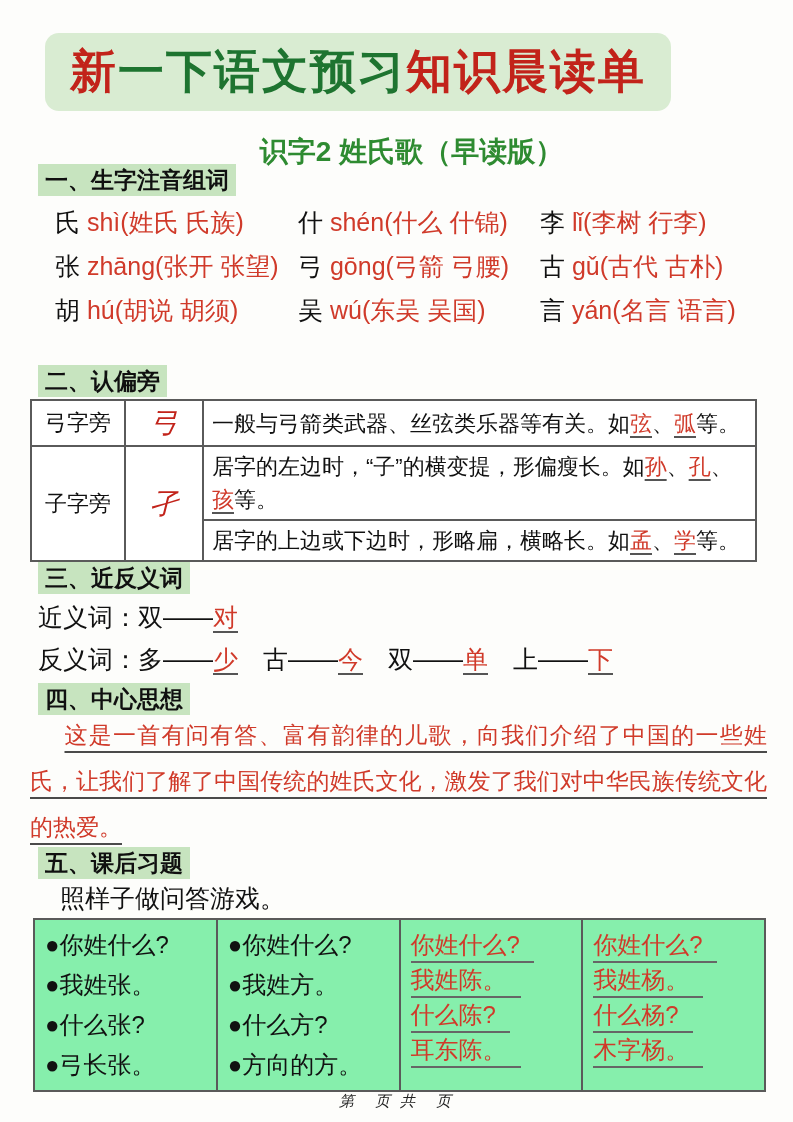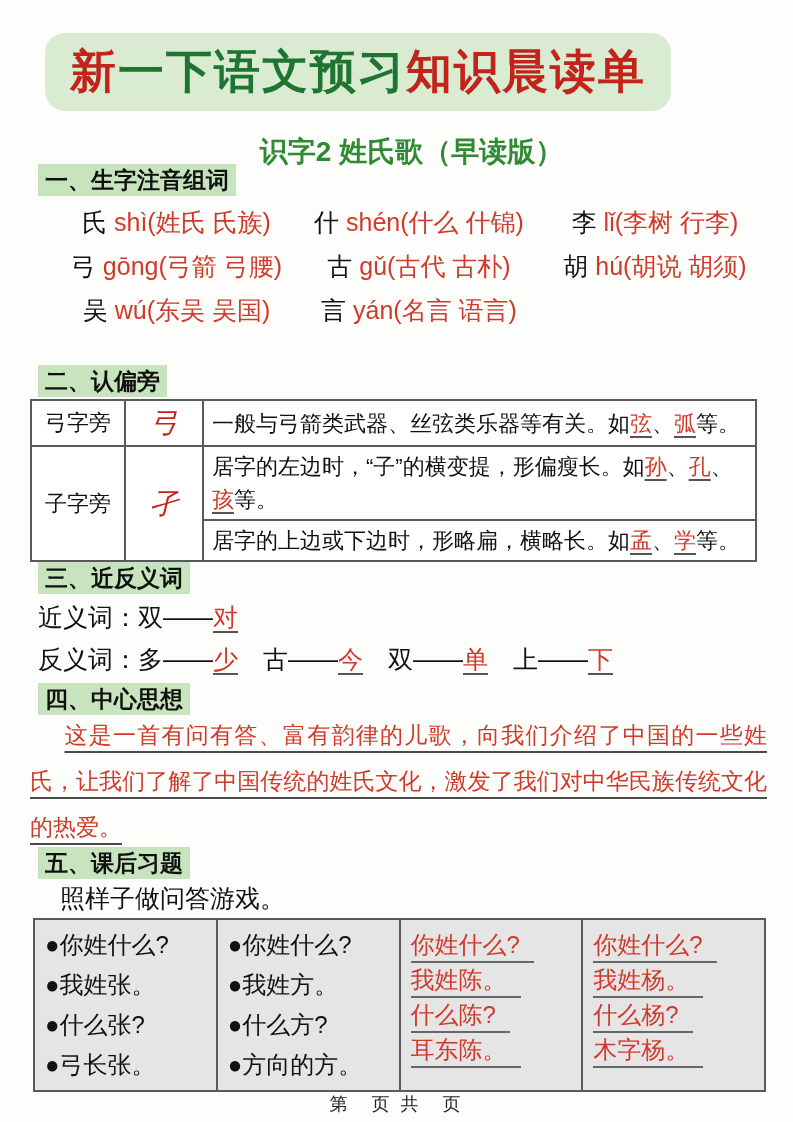--- a/index.html
+++ b/index.html
@@ -3,36 +3,36 @@
 <meta charset="utf-8">
 <style>
   * { box-sizing: border-box; }
   html,body { margin:0; padding:0; background:#ffffff; }
   .page {
     position:relative; width:793px; height:1122px; background:#fdfdfb;
     font-family:"Liberation Sans", sans-serif; color:#111; overflow:hidden;
   }
   .banner {
     position:absolute; top:33px; left:45px; width:626px; height:78px;
-    background:#d9ecd2; border-radius:20px;
+    background:#d9ecd2; border-radius:14px;
     display:flex; align-items:center; justify-content:center;
   }
   .title { margin:0; font-size:46px; font-weight:bold; letter-spacing:2px; white-space:nowrap; }
   .title .tr { color:#c2231a; }
   .title .tg { color:#1e7430; }
   .subtitle {
     position:absolute; top:118px; left:0; width:100%; margin:15px;
     text-align:center; font-size:28px; font-weight:bold; color:#2e8b31;
   }
   .sec-h { position:absolute; left:38px; }
   .hl { background:#c7e4bf; font-size:23px; font-weight:bold; padding:3px 7px; color:#101010; }
   .words {
     position:absolute; top:200px; left:55px; width:715px;
     display:grid; grid-template-columns:243px 242px auto;
-    font-size:25px; line-height:44px; white-space:nowrap;text-align:center;
+    font-size:25px; line-height:44px; white-space:nowrap;
   }
   .r  { color:#d03a2a; }
   .blk{ color:#111; }
   .ru { color:#d03a2a; text-decoration:underline; text-decoration-color:#555; text-underline-offset:5px; }
   .radical-table {
     position:absolute; top:399px; left:30px; width:727px;
     border-collapse:collapse; font-size:22px; background:#fff;
   }
   .radical-table td { border:2px solid #5a5a5a; padding:3px 8px; }
   .radical-table .c1 { width:94px; text-align:center; font-size:22px; }
@@ -42,32 +42,32 @@
   .line3 { position:absolute; left:38px; font-size:25px; white-space:nowrap; }
   .center-idea {
     position:absolute; top:712px; left:30px; width:737px; margin:0;
     font-size:23px; line-height:46px; text-indent:1.5em; text-align:justify;
     color:#d03a2a; text-decoration:underline; text-decoration-color:#4a4a4a;
     text-underline-offset:8px;
   }
   .prompt { position:absolute; top:882px; left:60px; font-size:25px; }
   .qa-table {
     position:absolute; top:918px; left:33px; width:733px;
-    border-collapse:collapse; table-layout:fixed; background:#e5e5e5;
+    border-collapse:collapse; table-layout:fixed; background:#86efac;
   }
   .qa-table td { border:2px solid #5a5a5a; vertical-align:top; padding:10px 10px 0; height:164px; }
   .qa-line { font-size:24px; color:#111; margin-bottom:11px; line-height:29px; white-space:nowrap; }
   .qa-line-red {
     font-size:24px; color:#d03a2a; margin-bottom:2px; line-height:29px;
     width:fit-content; max-width:100%; border-bottom:2px solid #666;
     padding:0 14px 2px 0; white-space:nowrap;
   }
   .footer {
     position:absolute; top:1092px; left:0; width:100%;
-    text-align:center; font-size:18px; letter-spacing:3px; color:#222;
+    text-align:center; font-size:15px; letter-spacing:3px; color:#222;font-style:italic;
   }
 </style>
 </head>
 <body>
 
 <div class="page">
 
   <div class="banner">
     <h1 class="title"><span class="tr">新</span><span class="tg">一下语文预习</span><span class="tr">知识晨读单</span></h1>
   </div>
@@ -75,20 +75,21 @@
   <h2 class="subtitle">识字2 姓氏歌（早读版）</h2>
 
   <div class="sec-h" style="top:165px">
     <span class="hl">一、生字注音组词</span>
   </div>
 
   <div class="words">
     <div class="word"><span class="blk">氏 </span><span class="r">shì</span><span class="r">(姓氏 氏族)</span></div>
     <div class="word"><span class="blk">什 </span><span class="r">shén</span><span class="r">(什么 什锦)</span></div>
     <div class="word"><span class="blk">李 </span><span class="r">lǐ</span><span class="r">(李树 行李)</span></div>
+    <div class="word"><span class="blk">张 </span><span class="r">zhāng</span><span class="r">(张开 张望)</span></div>
     <div class="word"><span class="blk">弓 </span><span class="r">gōng</span><span class="r">(弓箭 弓腰)</span></div>
     <div class="word"><span class="blk">古 </span><span class="r">gǔ</span><span class="r">(古代 古朴)</span></div>
     <div class="word"><span class="blk">胡 </span><span class="r">hú</span><span class="r">(胡说 胡须)</span></div>
     <div class="word"><span class="blk">吴 </span><span class="r">wú</span><span class="r">(东吴 吴国)</span></div>
     <div class="word"><span class="blk">言 </span><span class="r">yán</span><span class="r">(名言 语言)</span></div>
   </div>
 
   <div class="sec-h" style="top:366px">
     <span class="hl">二、认偏旁</span>
   </div>

